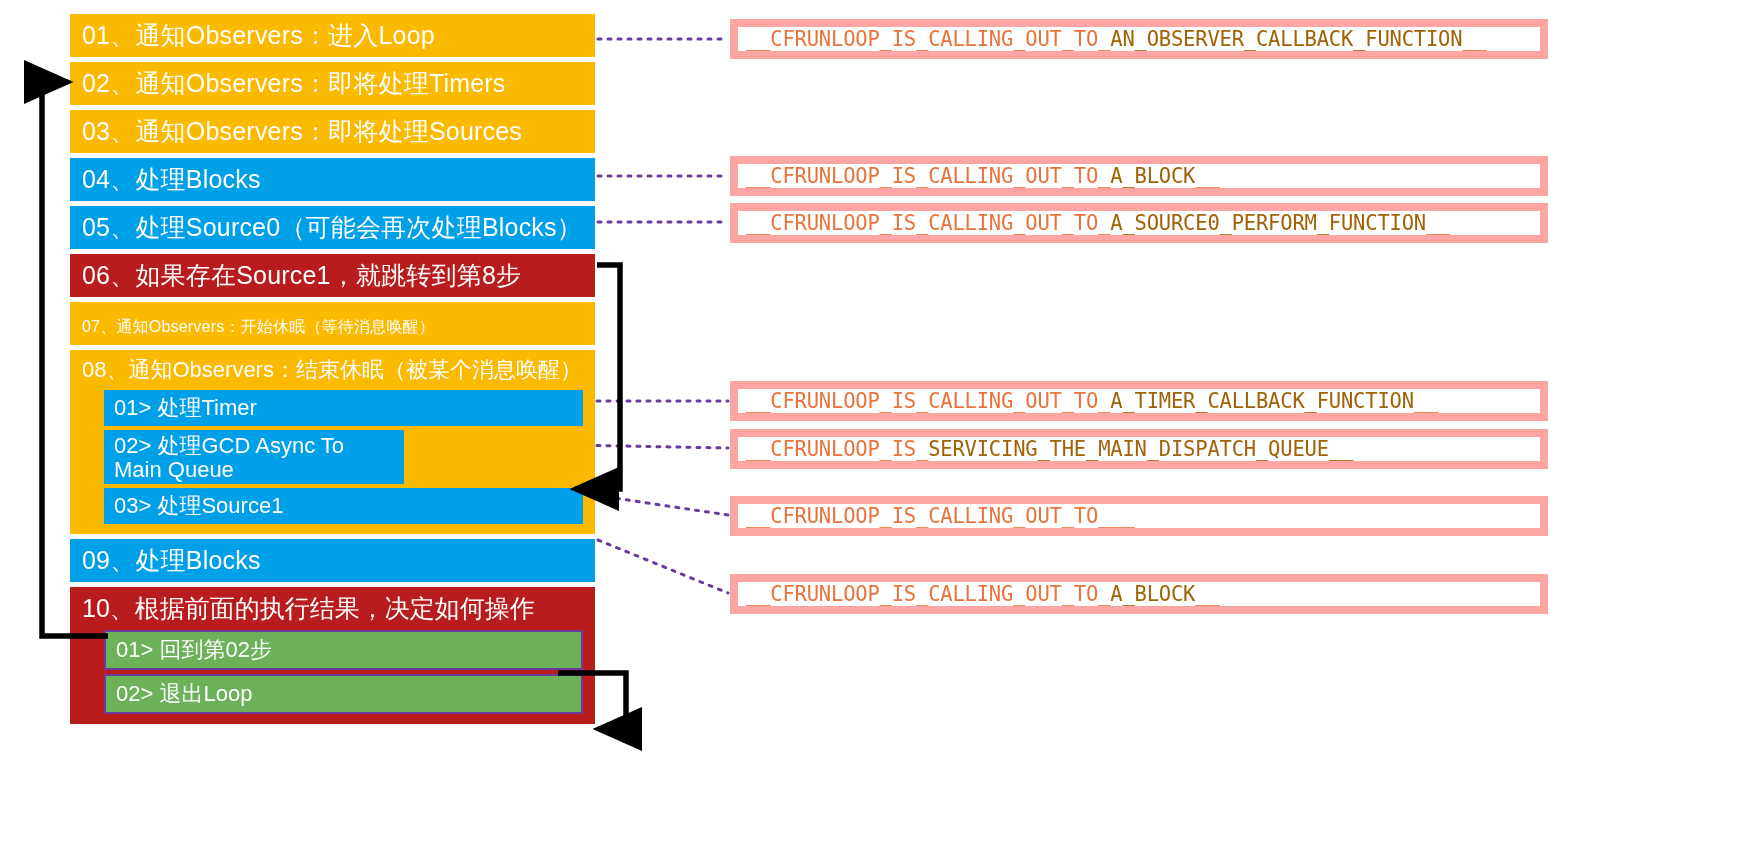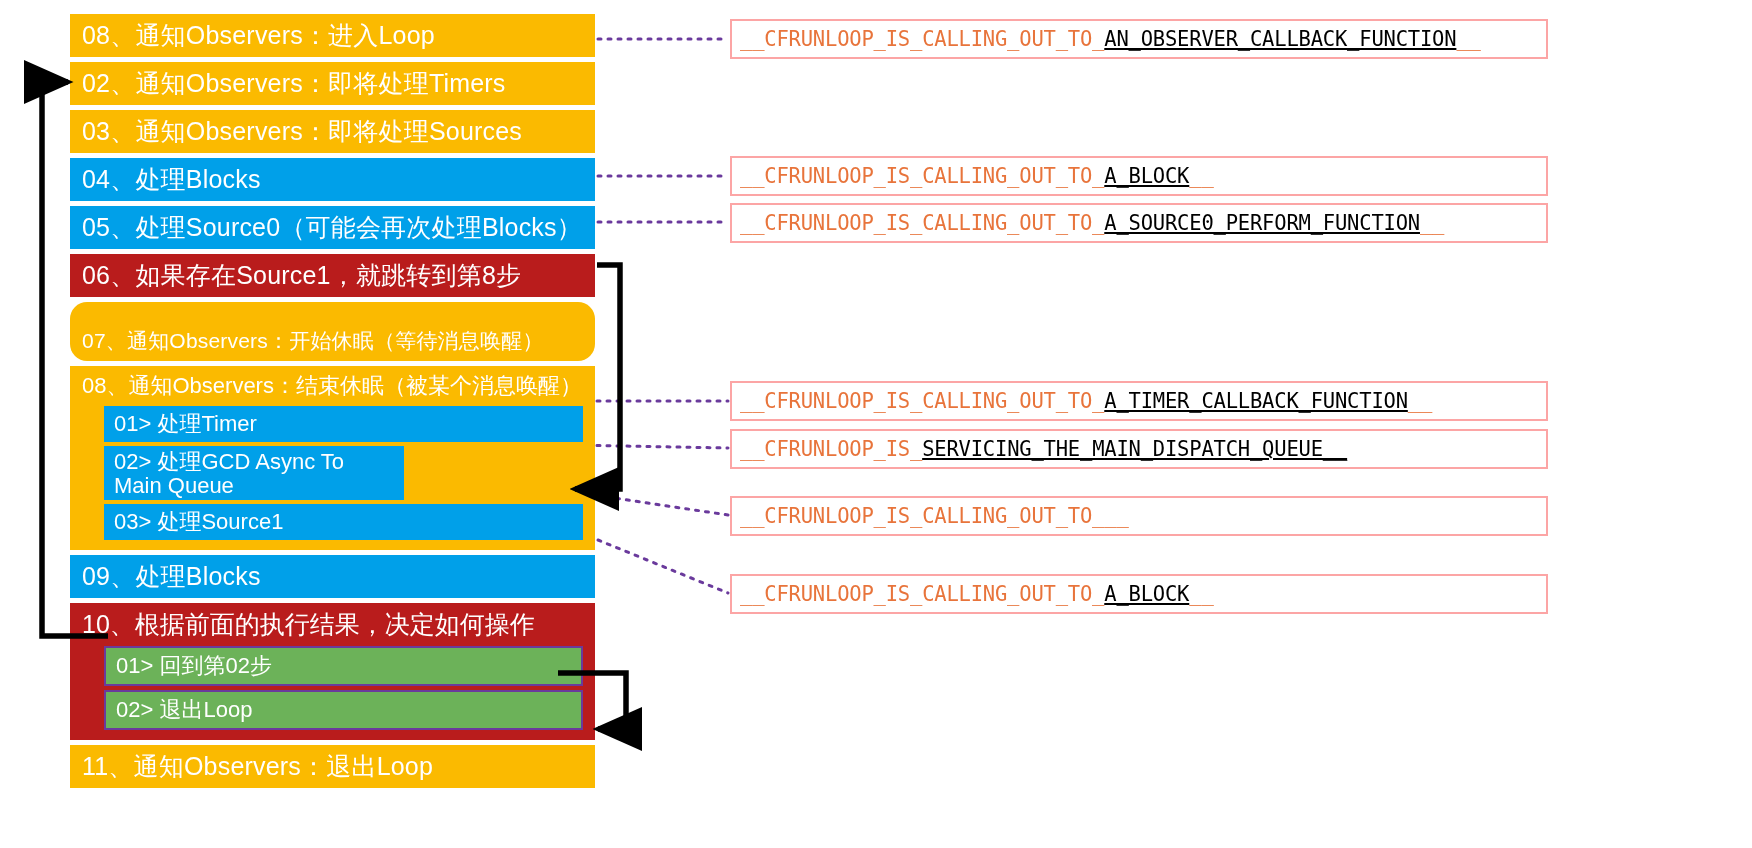--- a/index.html
+++ b/index.html
@@ -30,21 +30,21 @@
     letter-spacing:0.2px;
     padding:9px 10px 9px 12px;
     margin-bottom:5px;
     white-space:nowrap;
     font-weight:400;
   }
   .c-orange { background:#FBBA00; }
   .c-blue   { background:#00A0E9; }
   .c-green  { background:#b91c1c; }
 
-  .step.small { font-size:21px; padding-top:28px; padding-bottom:10px;border-radius:17px; }
+  .step.small { font-size:16px; padding-top:17px; padding-bottom:10px; }
 
   
   .group { padding-bottom:6px; margin-bottom:5px; }
   .group > .ghead {
     font-size:25px; color:#ffffff; padding:9px 10px 9px 12px;
     white-space:nowrap; line-height:1.0;
   }
   .group.g-orange > .ghead { font-size:22px; }
   .sub {
     margin:0 12px 4px 34px;
@@ -57,34 +57,34 @@
   .sub.two-line { white-space:normal; padding-top:4px; padding-bottom:2px; line-height:1.08; max-width:300px; }
   .sub.s-blue  { background:#00A0E9; }
   .sub.s-green { background:#6CB259; border:2px solid #6A3A9C; }
 
   
   .code-box {
     position:absolute;
     left:730px;
     height:40px;
     width:818px;
-    border:2px solid #fca5a5;
+    border:8px solid #fca5a5;
     background:#ffffff;
     display:flex;
     align-items:center;
     padding-left:8px;
     z-index:3;
     font-family:"DejaVu Sans Mono", monospace;
     font-size:20.5px;
     letter-spacing:-0.2px;
     white-space:nowrap;
     overflow:hidden;
   }
   .code-box .pre  { color:#E8743B; }
-  .code-box .post { color:#000000;text-decoration:underline; }
+  .code-box .post { color:#a16207; }
   .code-box .tail { color:#E8743B; }
 </style>
 </head>
 <body>
 
 <div id="stage">
 
   <svg class="layer" id="wires" viewBox="0 0 1752 848">
     <g stroke="#6A3A9C" stroke-width="3" stroke-dasharray="3 7" stroke-linecap="round" fill="none">
       <line x1="598" y1="39" x2="728" y2="39"></line>
@@ -107,21 +107,21 @@
     <path d="M108,636 L42,636 L42,82 L68,82" stroke="#000000" stroke-width="5.5" fill="none" marker-end="url(#ah)"></path>
 
     <path d="M597,265 L620,265 L620,489 L575,489" stroke="#000000" stroke-width="5.5" fill="none" marker-end="url(#ah)"></path>
 
     <path d="M558,673 L626,673 L626,729 L598,729" stroke="#000000" stroke-width="5.5" fill="none" marker-end="url(#ah)"></path>
   </svg>
 
   <div class="flow">
 
     <div class="step c-orange">
-      <span>08、通知Observers：进入Loop</span>
+      <span>01、通知Observers：进入Loop</span>
     </div>
 
     <div class="step c-orange">
       <span>02、通知Observers：即将处理Timers</span>
     </div>
 
     <div class="step c-orange">
       <span>03、通知Observers：即将处理Sources</span>
     </div>
 
@@ -161,23 +161,20 @@
     <div class="group c-green">
       <div class="ghead">10、根据前面的执行结果，决定如何操作</div>
       <div class="sub s-green">
         <span>01&gt; 回到第02步</span>
       </div>
       <div class="sub s-green">
         <span>02&gt; 退出Loop</span>
       </div>
     </div>
 
-    <div class="step c-orange">
-      <span>11、通知Observers：退出Loop</span>
-    </div>
 
   </div>
 
   <div class="code-box" style="top:19px;">
     <span class="pre">__CFRUNLOOP_IS_CALLING_OUT_TO_</span>
       <span class="post">AN_OBSERVER_CALLBACK_FUNCTION</span>
       <span class="tail">__</span>
   </div>
 
   <div class="code-box" style="top:156px;">

